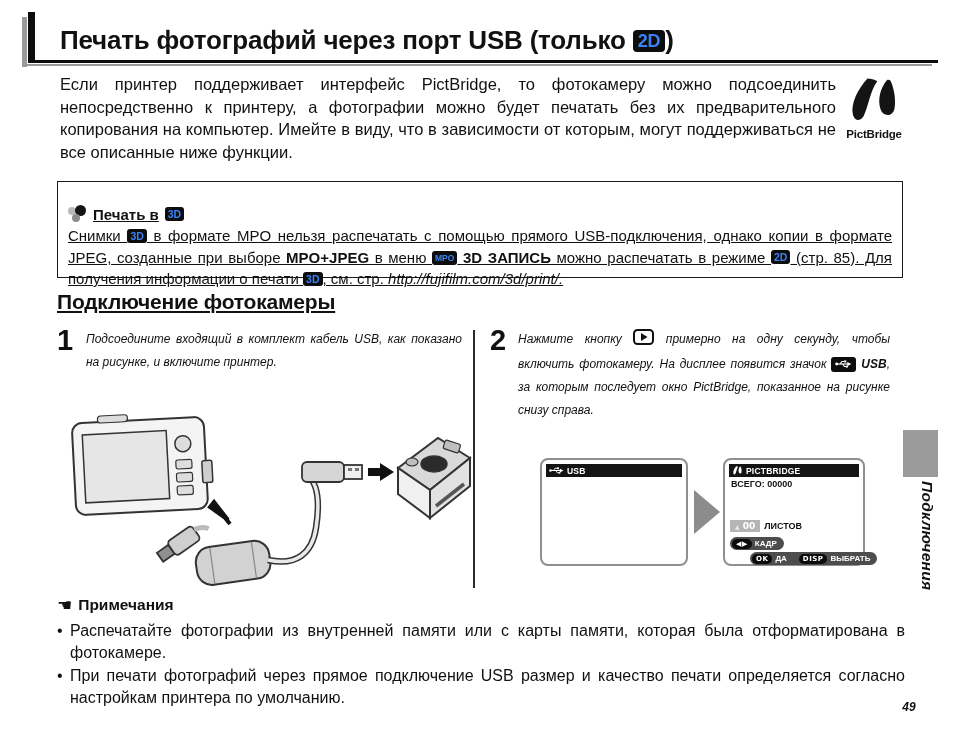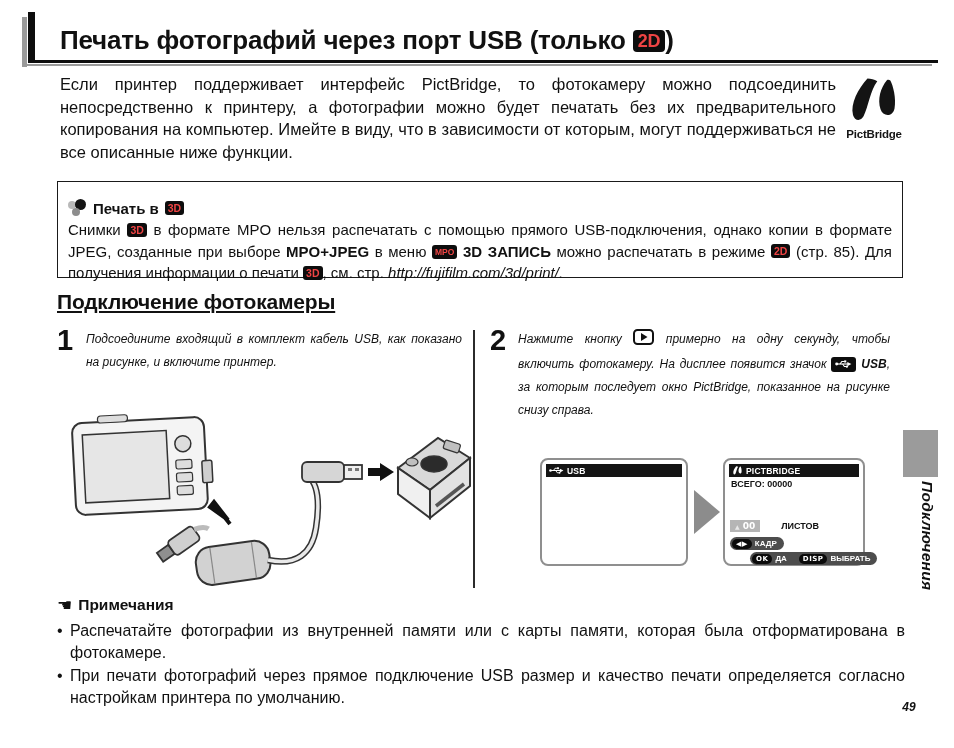--- a/index.html
+++ b/index.html
@@ -10,33 +10,33 @@
   }
   .abs { position:absolute; }
 
   
   .title-vbar-shadow { left:22px; top:17px; width:5px; height:50px; background:#9a9a9a; }
   .title-vbar        { left:28px; top:12px; width:7px; height:50px; background:#0d0d0d; }
   .page-title { left:60px; top:25px; width:860px; font-size:26px; font-weight:bold; letter-spacing:-.2px; white-space:nowrap; }
   .title-hline        { left:28px; top:60px; width:910px; height:3px; background:#0d0d0d; }
   .title-hline-shadow { left:23px; top:64px; width:909px; height:2px; background:#9a9a9a; }
 
-  .badge { display:inline-block; background:#0d0d0d; color:#ef4444; font-weight:bold;
+  .badge { display:inline-block; background:#0d0d0d; color:#3b82f6; font-weight:bold;
            border-radius:3px; text-align:center; }
   .badge-title  { font-size:18px; line-height:22px; padding:0 5px; border-radius:4px; vertical-align:2px; }
   .badge-inline { font-size:10.5px; line-height:14px; padding:0 3px; vertical-align:1.5px; }
   .badge-mpo    { font-size:8.5px; }
 
   
   .intro { left:60px; top:73px; width:776px; font-size:16.5px; line-height:22.5px; text-align:justify; }
   .pictbridge-logo { left:843px; top:78px; width:62px; text-align:center; color:#141414; }
   .pb-label { font-size:11.5px; font-weight:bold; margin-top:2px; letter-spacing:-.2px; }
 
   
-  .note-box { left:57px; top:181px; width:846px; height:97px; border:1.5px solid #1a1a1a; padding:16px 10px 4px 10px; background:#fff; }
+  .note-box { left:57px; top:181px; width:846px; height:97px; border:1.5px solid #1a1a1a; padding:22px 10px 4px 10px; background:#fff;text-decoration:underline; }
   .note-header { font-size:15px; display:flex; align-items:center; gap:6px; height:20px; }
   .tip-icon { position:relative; width:19px; height:18px; display:inline-block; }
   .tip-icon i { position:absolute; border-radius:50%; display:block; }
   .tip-icon .d1 { width:8px; height:8px; background:#b9b9b9; left:0; top:2px; }
   .tip-icon .d2 { width:11px; height:11px; background:#141414; left:7px; top:0; }
   .tip-icon .d3 { width:8px; height:8px; background:#8d8d8d; left:4px; top:9px; }
   .note-body { font-size:15px; line-height:21.5px; text-align:justify; margin-top:1px; }
 
   
   .section-heading { left:57px; top:290px; font-size:21px; font-weight:bold; 
@@ -55,21 +55,21 @@
   
   .lcd { border:2px solid #8f8f8f; border-radius:8px; background:#fff; }
   .lcd-usb { left:540px; top:458px; width:148px; height:108px; }
   .lcd-pb  { left:723px; top:458px; width:142px; height:108px; }
   .lcd-header { position:absolute; left:4px; right:4px; top:4px; height:13px; background:#141414;
       color:#fff; display:flex; align-items:center; gap:3px; padding:0 3px; }
   .lcd-header .t { font-size:8.5px; font-weight:bold; letter-spacing:.2px; }
   .screen-arrow { left:694px; top:490px; width:0; height:0;
       border-left:26px solid #8c8c8c; border-top:22px solid transparent; border-bottom:22px solid transparent; }
   .lcd-total { position:absolute; left:6px; top:19px; font-size:9px; font-weight:bold;text-align:center; }
-  .sheets-row { position:absolute; left:5px; top:60px; display:flex; align-items:center; gap:21px; }
+  .sheets-row { position:absolute; left:5px; top:60px; display:flex; align-items:center; gap:4px; }
   .sheets-badge { background:#b5b5b5; color:#fff; font-size:9px; font-weight:bold;
       display:flex; align-items:center; gap:3px; padding:1px 5px; font-family:"DejaVu Sans",sans-serif; }
   .sheets-badge .up { font-size:6px; color:#e8e8e8; }
   .sheets-label { font-size:9px; font-weight:bold; }
   .lcd-pill { position:absolute; left:5px; background:#4d4d4d; border-radius:8px; color:#fff;
       display:flex; align-items:center; gap:3px; padding:1.5px 7px 1.5px 2px; font-size:8px; font-weight:bold; }
   .pill-frame { top:77px; }
   .pill-okdisp { top:92px;margin-left:20px; }
   .key-oval { background:#0b0b0b; border-radius:8px; color:#fff; font-size:7px; font-weight:bold;
       padding:1px 4px; line-height:8px; font-family:"DejaVu Sans",sans-serif; letter-spacing:.5px; }

